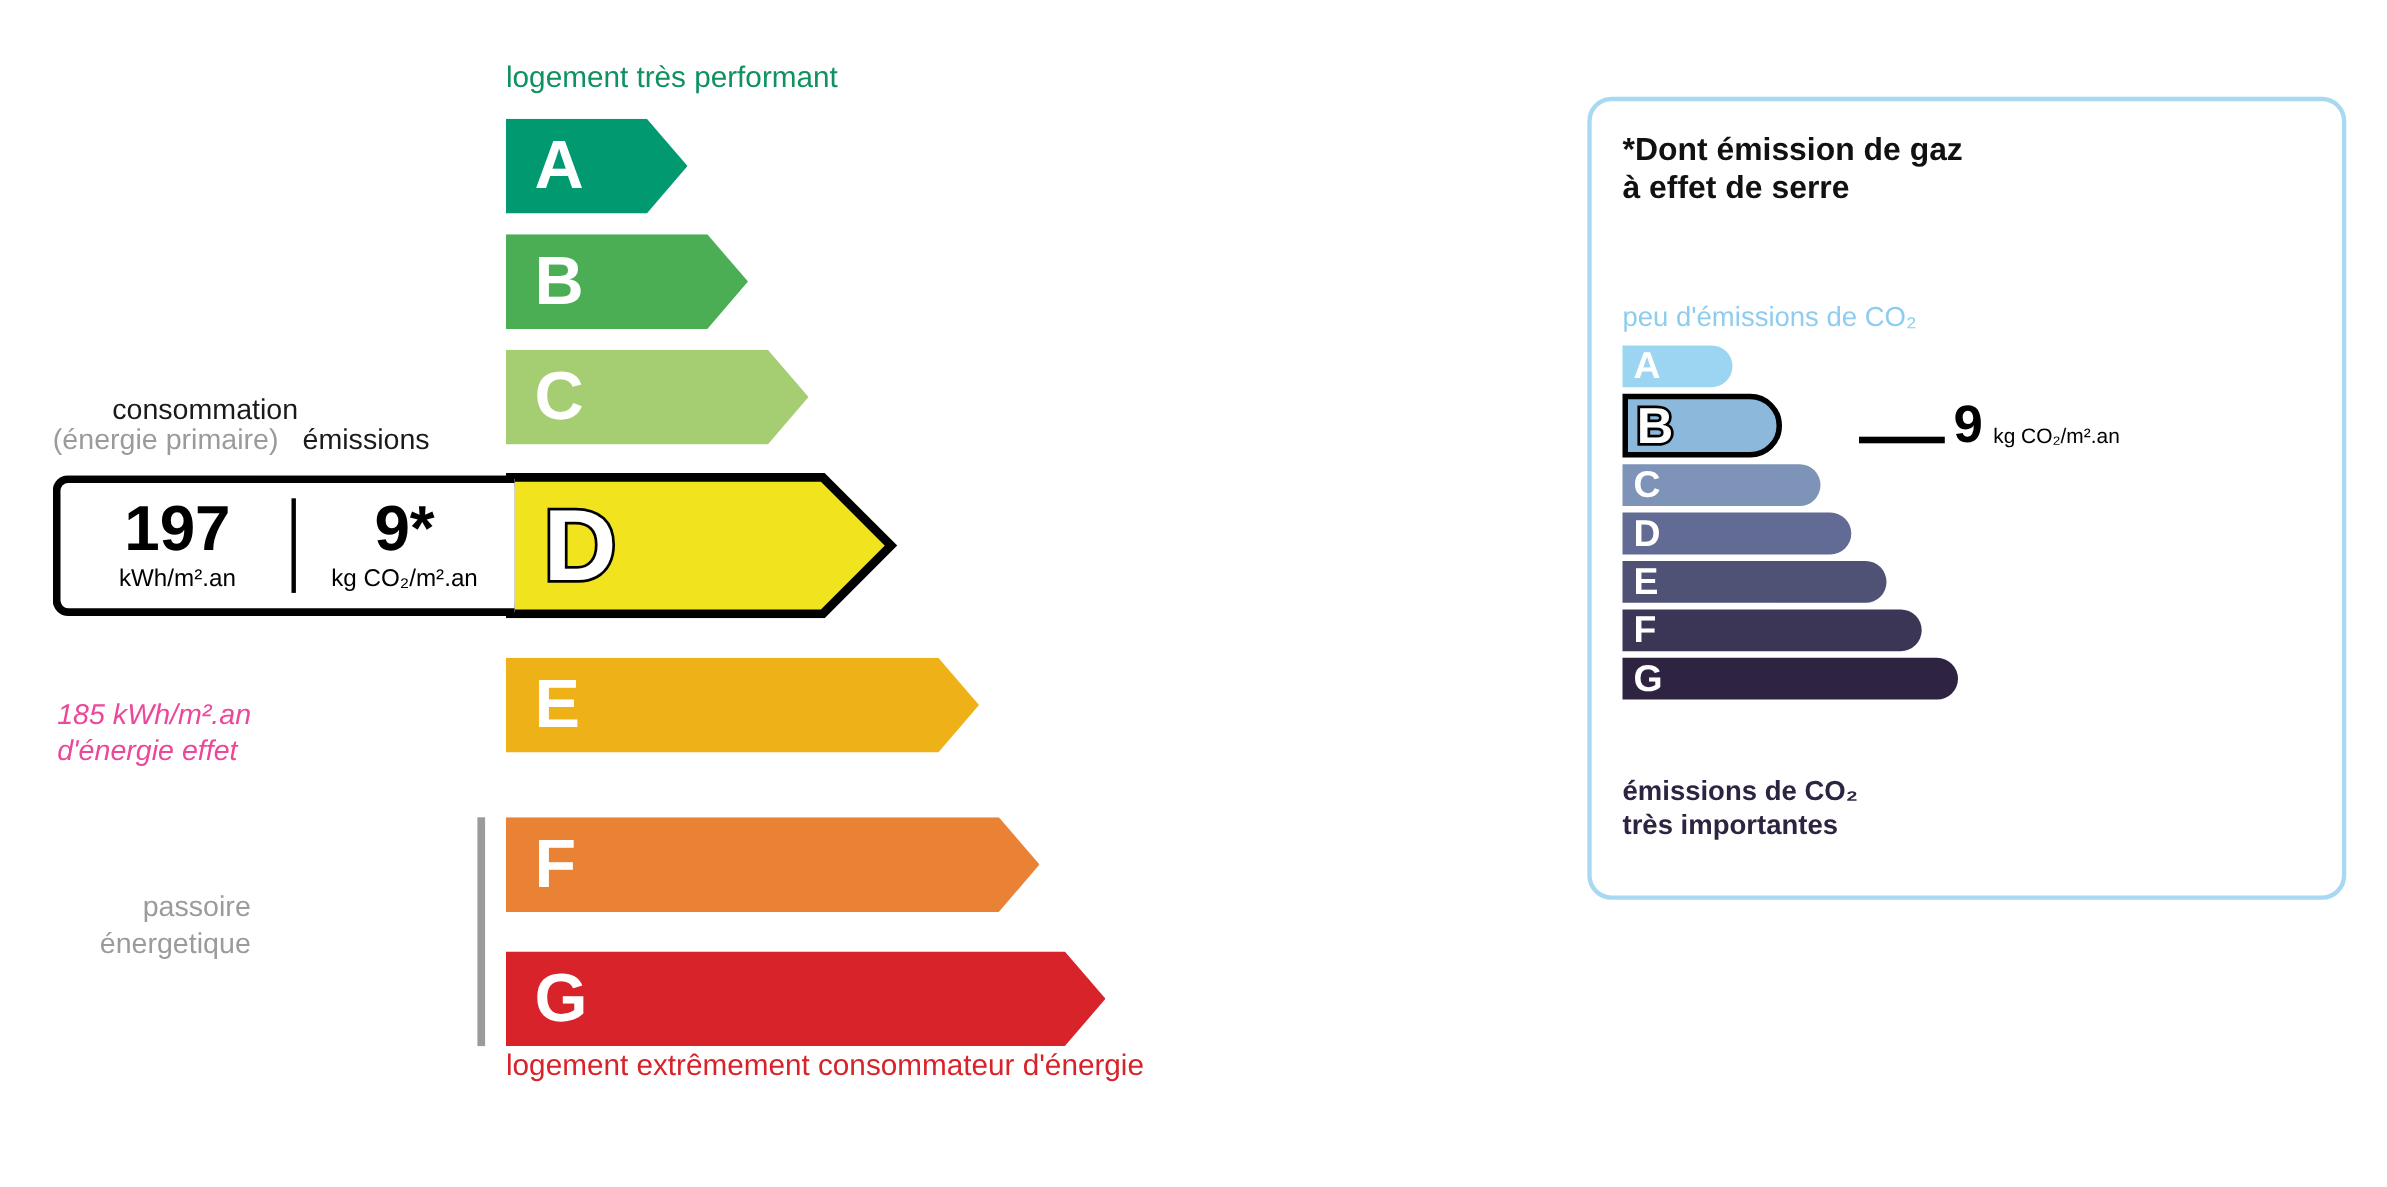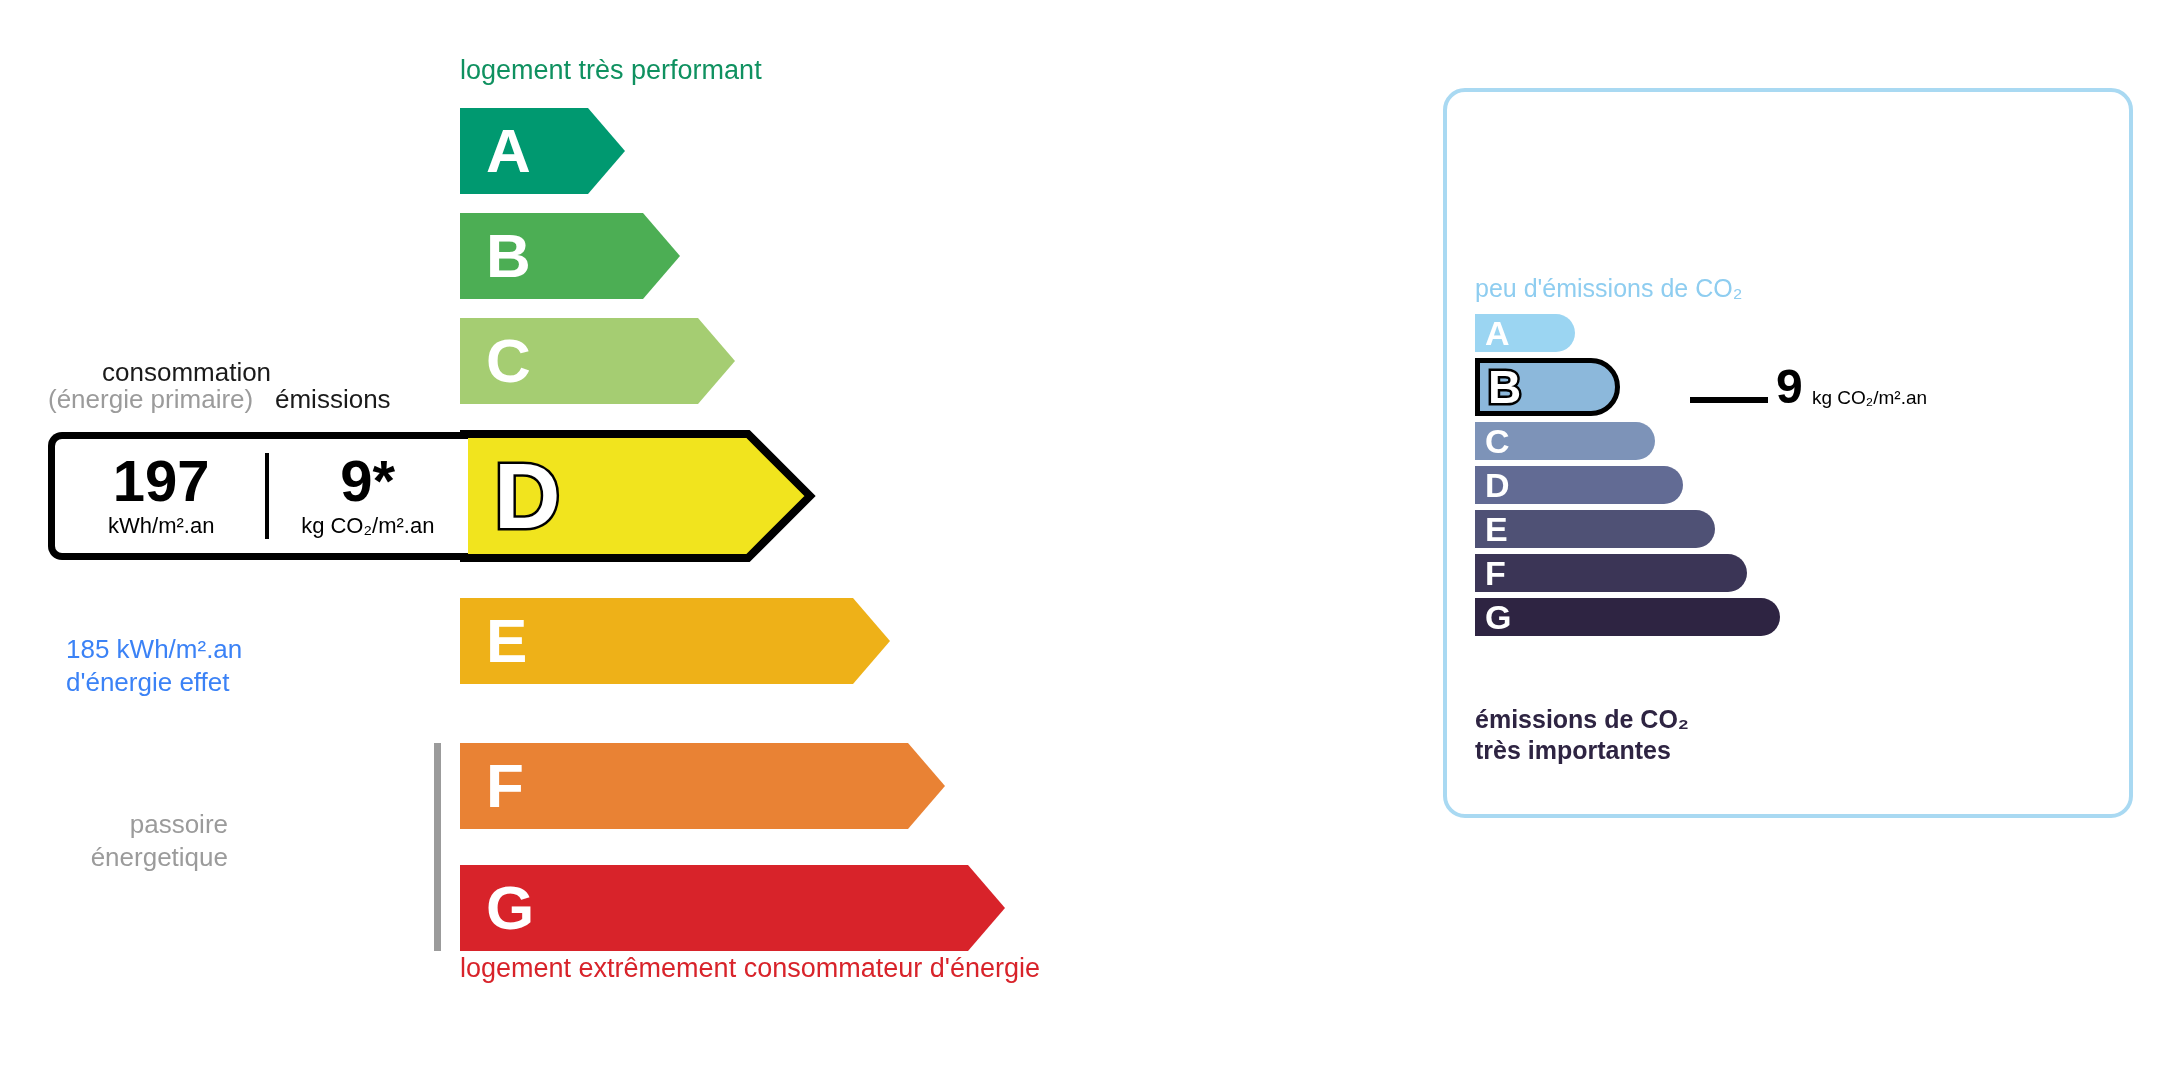--- a/index.html
+++ b/index.html
@@ -128,26 +128,27 @@
   }
   #head-conso { left: 66px; top: 357px; margin-left: 36px; }
   #head-conso-sub {
     left: 48px; top: 384px;
     color: #9b9b9b;
   }
   #head-emis { left: 275px; top: 384px; }
 
   #final-energy {
     position: absolute;
-    left: 66px;
+    left: 52px;
     top: 633px;
     font-size: 26px;
-    color: #3b82f6;
+    color: #ec4899;
     line-height: 1.25;
     white-space: nowrap;
+    font-style: italic;
   }
 
   #passoire-label {
     position: absolute;
     right: 1172px;
     top: 808px;
     font-size: 26px;
     color: #9b9b9b;
     line-height: 1.25;
     text-align: right;
@@ -353,20 +354,24 @@
   </div>
 
   <div id="passoire-bar"></div>
   <div id="passoire-label">
     <span>passoire</span><br>
     <span>énergetique</span>
   </div>
 </div>
 
 <div id="co2-panel">
+  <div id="co2-title">
+    <span>*Dont émission de gaz</span><br>
+    <span>à effet de serre</span>
+  </div>
 
   <div id="co2-top-caption">peu d'émissions de CO₂</div>
 
   <div class="co2-bar-row" id="co2-row-A" style="top:222px;height:38px;width:100px;">
     <div class="co2-bar" style="background:#9bd5f2;">
       <span class="co2-letter">A</span>
     </div>
   </div>
 
   <div class="co2-bar-row" id="co2-row-B" style="top:266px;height:58px;width:145px;">

